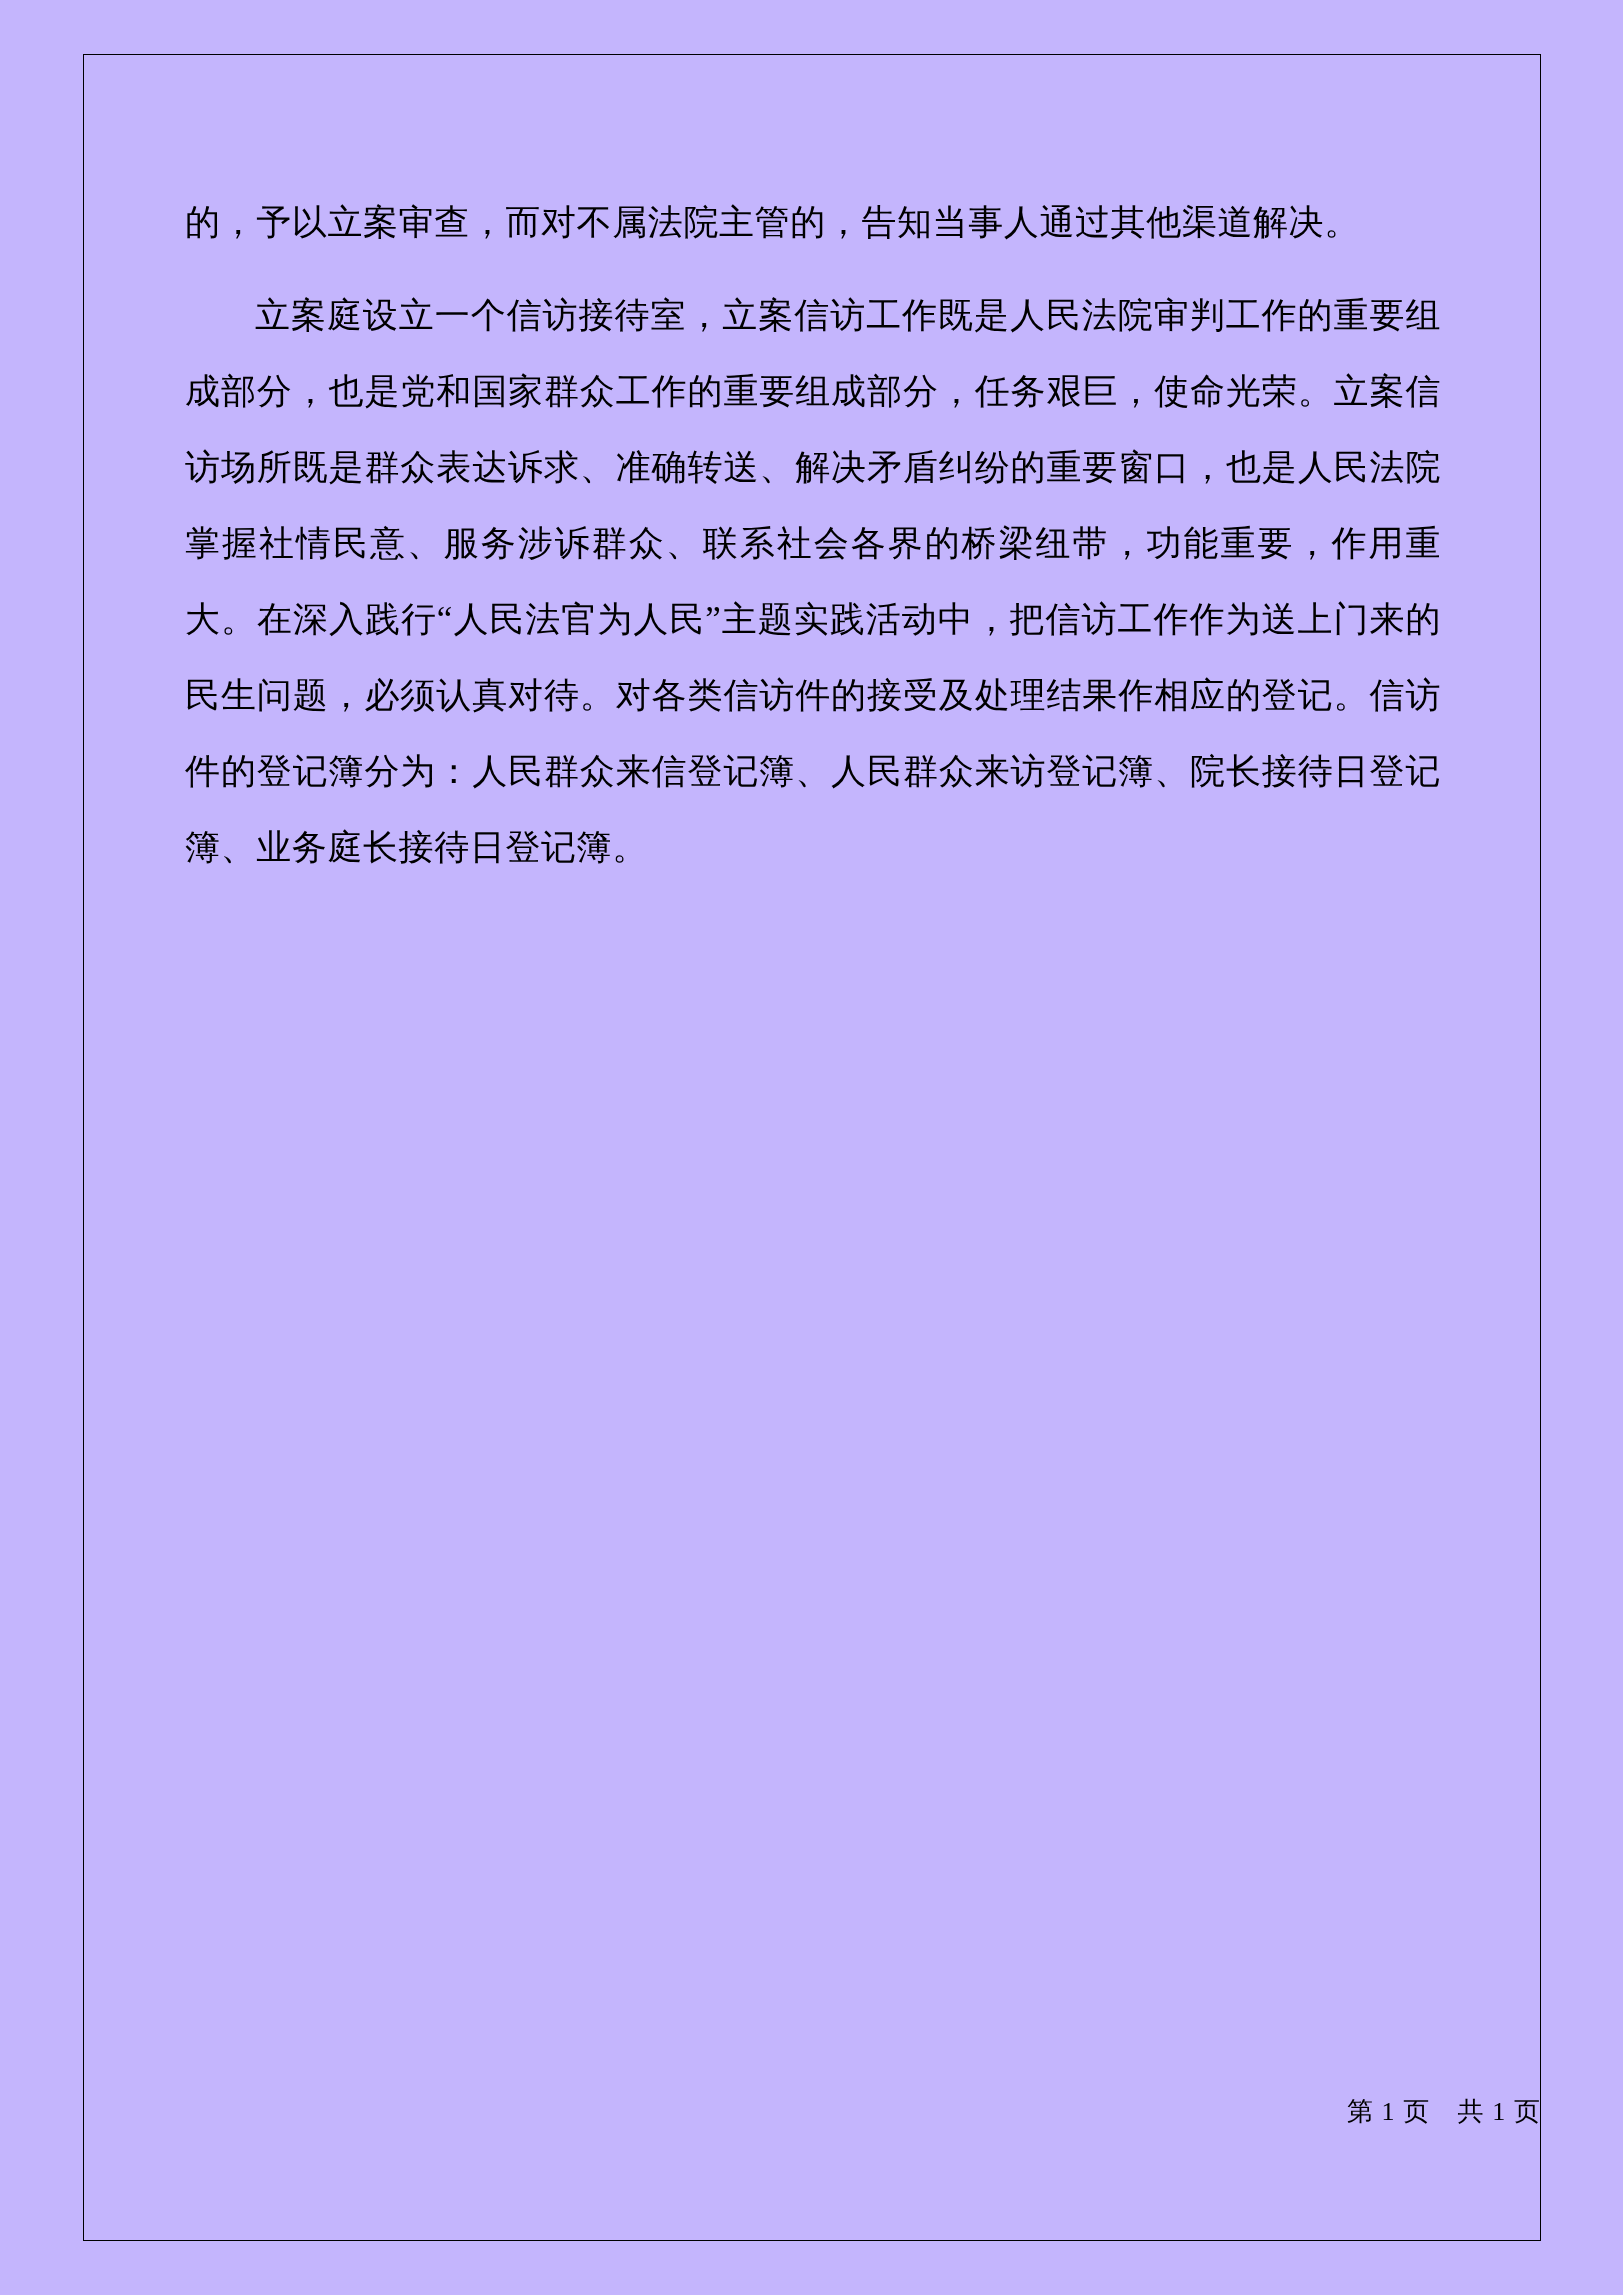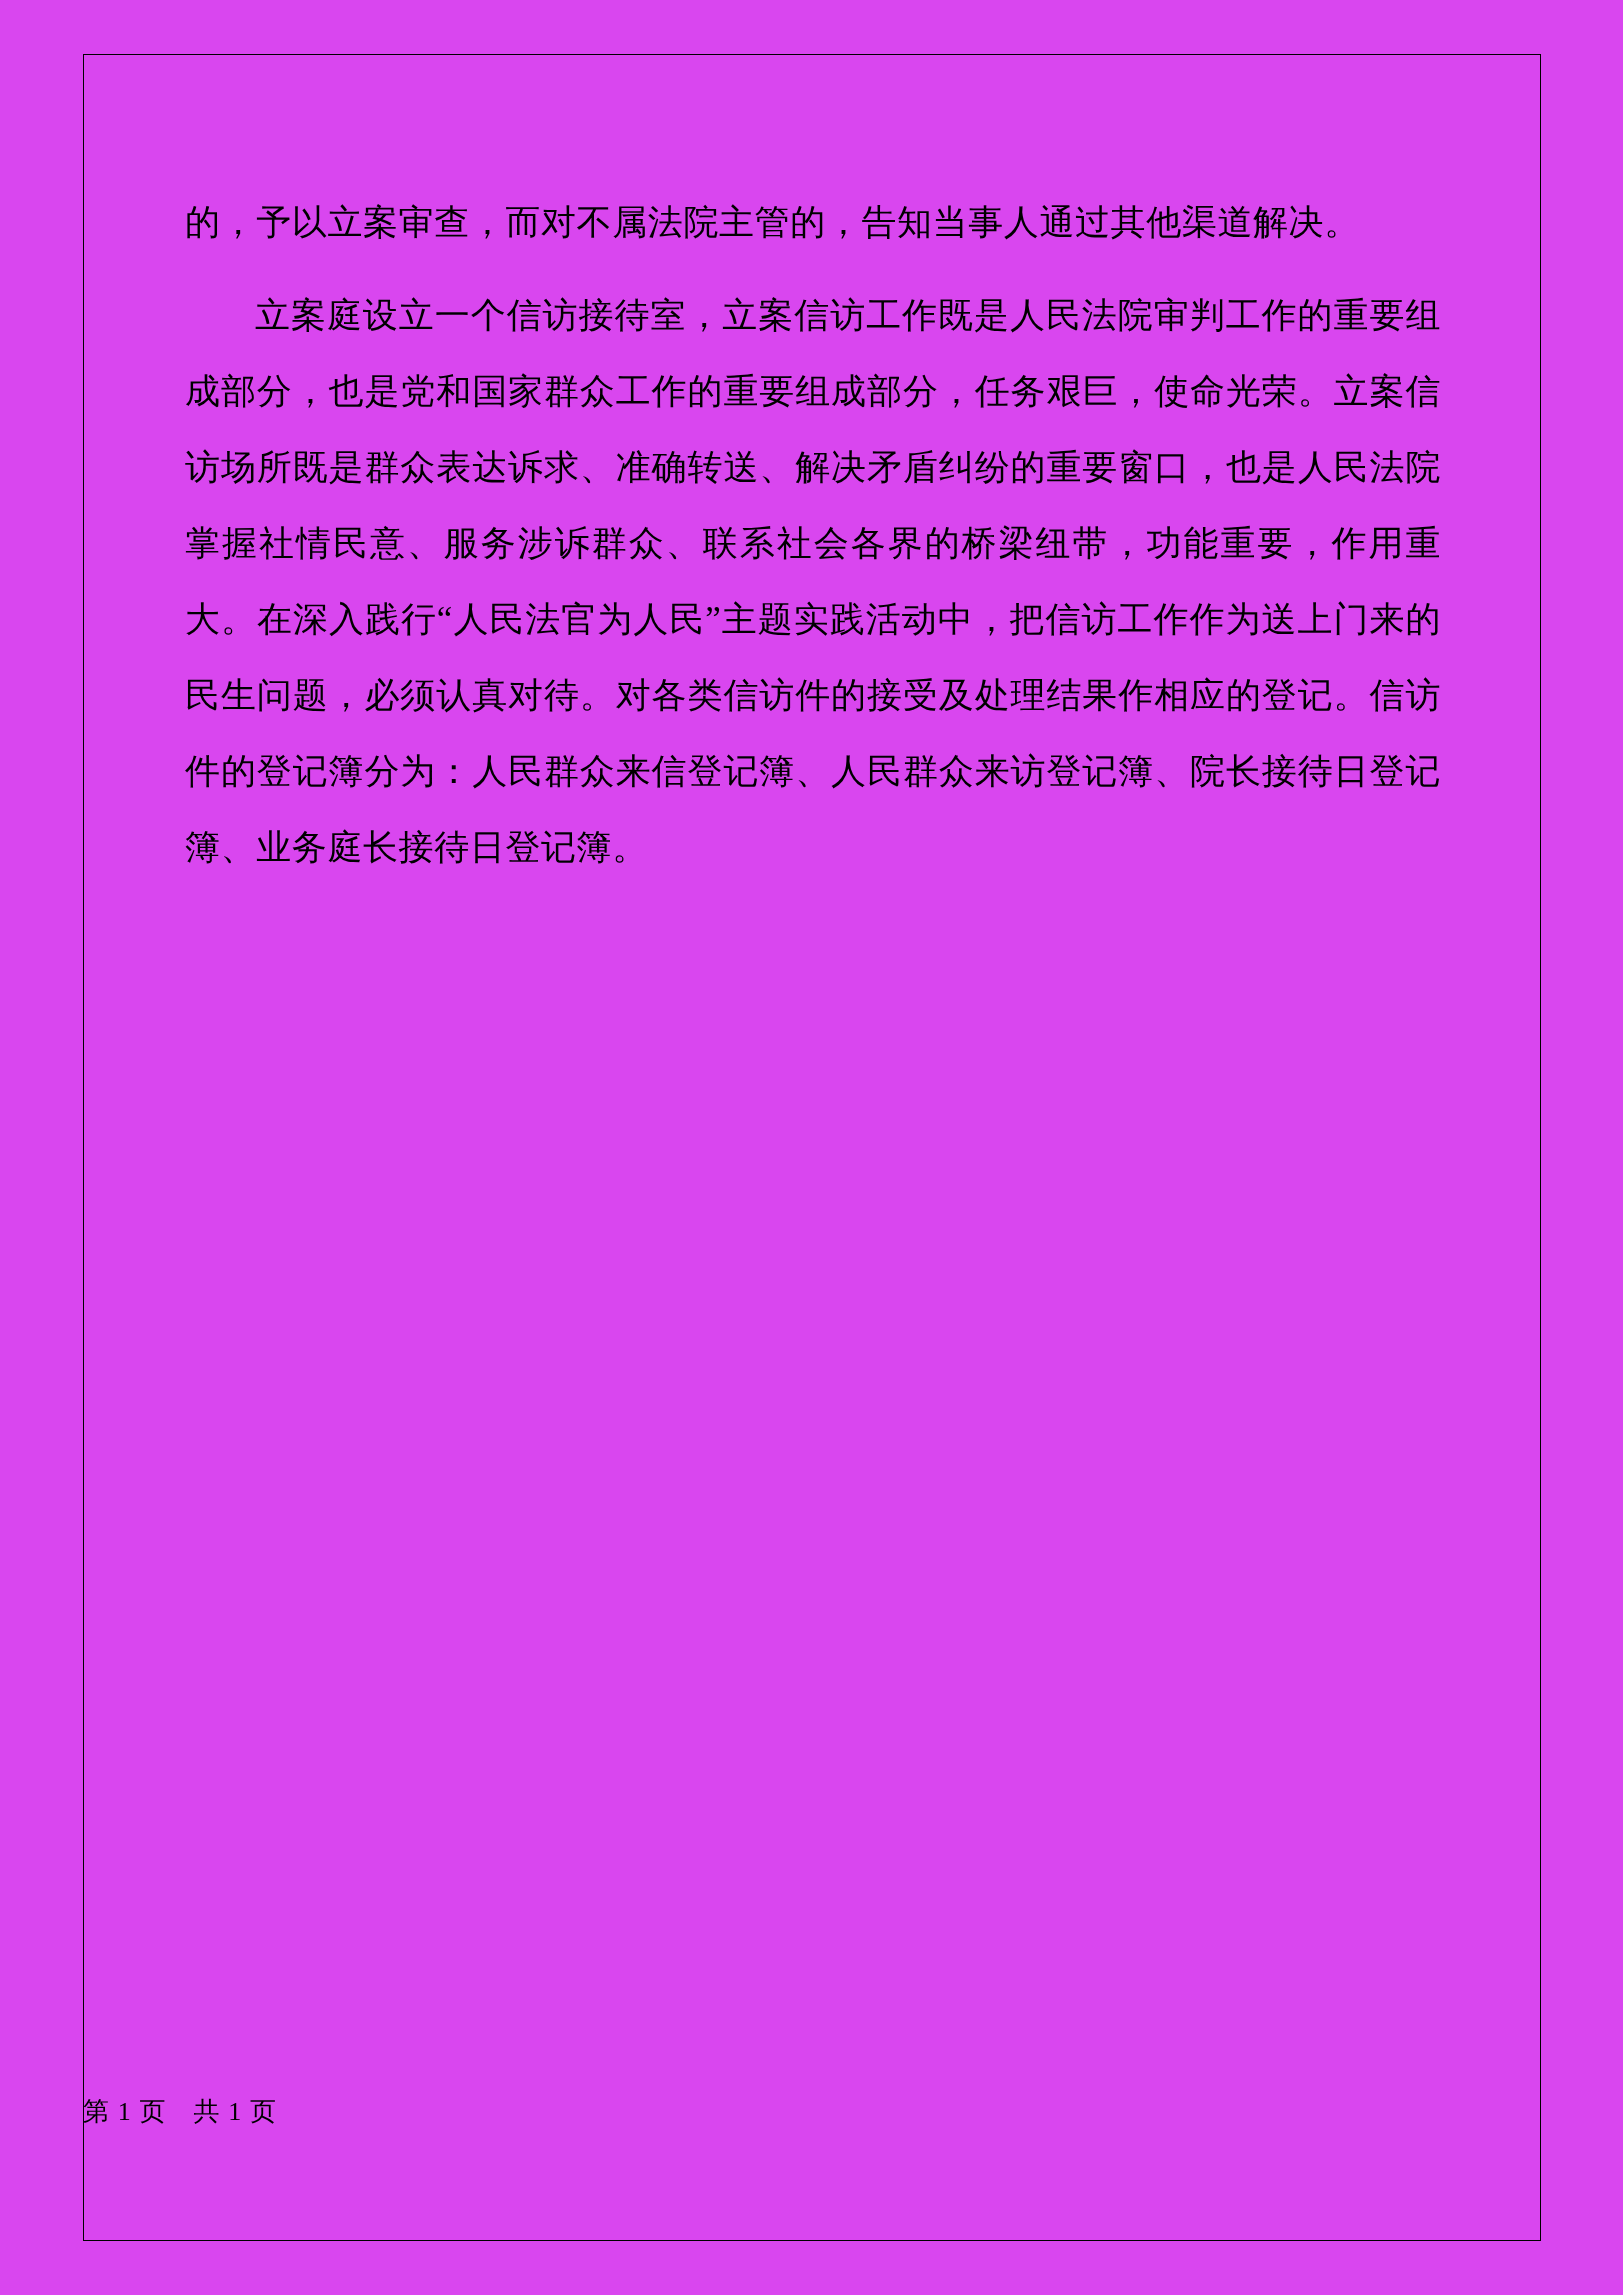--- a/index.html
+++ b/index.html
@@ -7,21 +7,21 @@
     padding: 0;
     background: #ffffff;
   }
   body {
     font-family: "Liberation Serif", "DejaVu Serif", serif;
   }
   .page {
     position: relative;
     width: 1623px;
     height: 2295px;
-    background: #d946ef;
+    background: #c4b5fd;
     box-sizing: border-box;
     overflow: hidden;
   }
   .page-border {
     position: absolute;
     left: 83px;
     top: 54px;
     width: 1458px;
     height: 2187px;
     border: 1.7px solid #000000;
@@ -45,21 +45,21 @@
     font-family: "Liberation Serif", "DejaVu Serif", serif;
   }
   .para.indent {
     text-indent: 70px;
   }
   .footer {
     position: absolute;
     left: 83px;
     top: 2095px;
     width: 1458px;
-    text-align: left;
+    text-align: right;
     font-size: 26px;
     line-height: 34px;
     color: #000000;
     font-family: "Liberation Serif", "DejaVu Serif", serif;
     letter-spacing: 1.1px;
   }
 </style>
 </head>
 <body>
 

